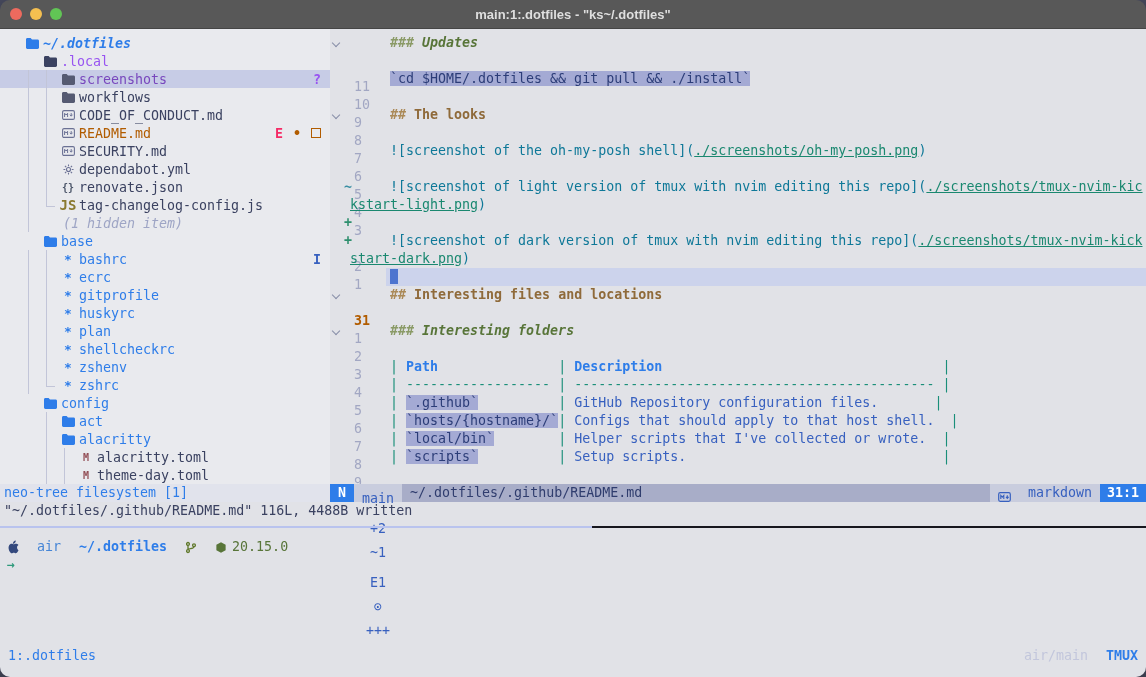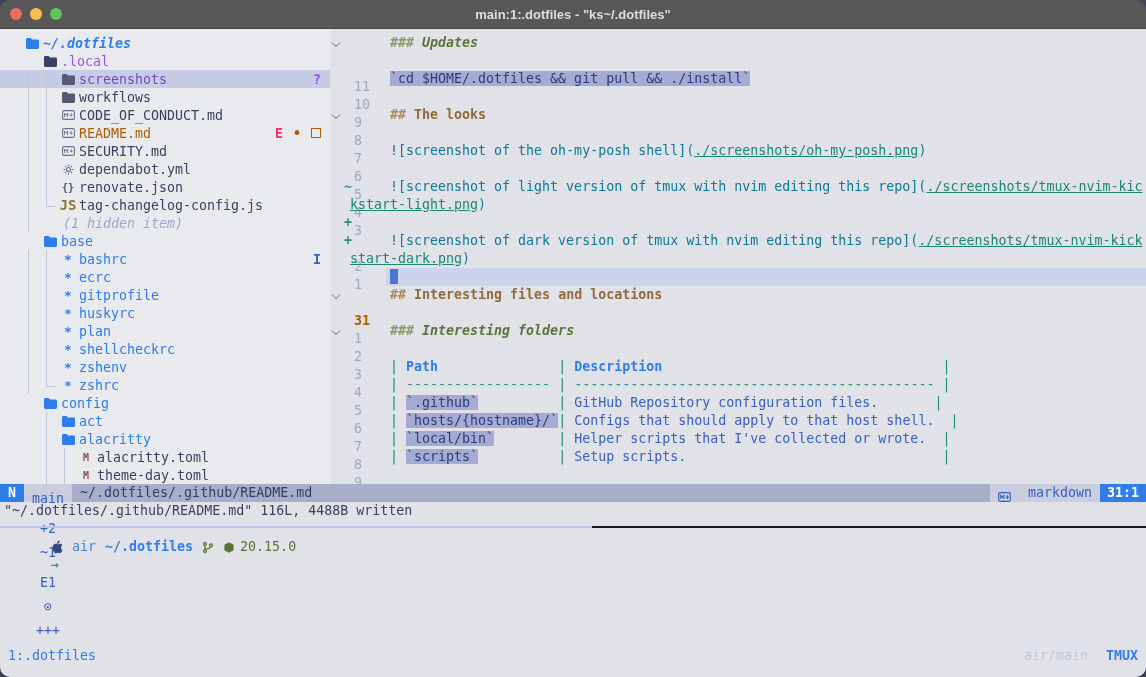--- a/index.html
+++ b/index.html
@@ -65,21 +65,21 @@
   .seg-path{flex:1;background:#a8adc8;color:#303d6e;padding:0 8px;}
   .seg-ft{display:flex;align-items:flex-end;gap:17px;padding:0 8px;}
   .seg-pos{background:#2e7de9;color:#fff;font-weight:bold;padding:0 7px;}
   
   .cmdline{height:18px;line-height:18px;color:#3b4261;padding-left:4px;flex:none;white-space:pre;}
   .gaprow{height:6px;flex:none;}
   .paneborder{height:2px;display:flex;flex:none;}
   .paneborder .lit{width:592px;background:#b9c3ee;}
   .paneborder .dim{flex:1;background:#16161e;}
   .shell{flex:1;display:flex;flex-direction:column;padding-top:10px;}
-  .pline{height:18px;line-height:18px;display:flex;align-items:center;padding-left:7px;gap:9px;margin-left:44px;}
+  .pline{height:18px;line-height:18px;display:flex;align-items:center;padding-left:7px;gap:18px;}
   .p-os{color:#34497e;display:flex;align-items:center;}
   .p-host{color:#4585d6;}
   .p-path{color:#2e7de9;font-weight:bold;}
   .p-node{color:#587539;display:flex;align-items:center;gap:5px;}
   .p-arrow{color:#2f9a7c;font-weight:bold;}
   .tmuxbar{margin-top:auto;height:20px;line-height:20px;display:flex;padding:0 8px 12px 8px;align-items:center;}
   .tm-left{color:#2e7de9;}
   .tm-right{margin-left:auto;display:flex;gap:18px;}
   .tm-session{color:#c2c6dc;}
   .tm-label{color:#2e7de9;font-weight:bold;}
@@ -480,20 +480,21 @@
           <div class="eline">
             <span class="fold"></span>
             <span class="sign"></span>
             <span class="lnum">11</span>
             <span class="etext"></span>
           </div>
         </div>
     </div>
 
     <div class="statusline">
+      <div class="nt-status">neo-tree filesystem [1]</div>
       <div class="vim-status">
         <span class="seg-mode">N</span>
         <span class="seg-info">
           <svg width="11" height="13" viewBox="0 0 16 16">
             <g fill="none" stroke="#3760bf" stroke-width="1.6">
               <circle cx="4" cy="3.2" r="1.8"></circle>
                 <circle cx="4" cy="12.8" r="1.8"></circle>
                 <circle cx="12" cy="5" r="1.8"></circle>
               <path d="M4 5v6M12 6.8c0 3.2-8 2.4-8 4.2"></path>
             </g>

